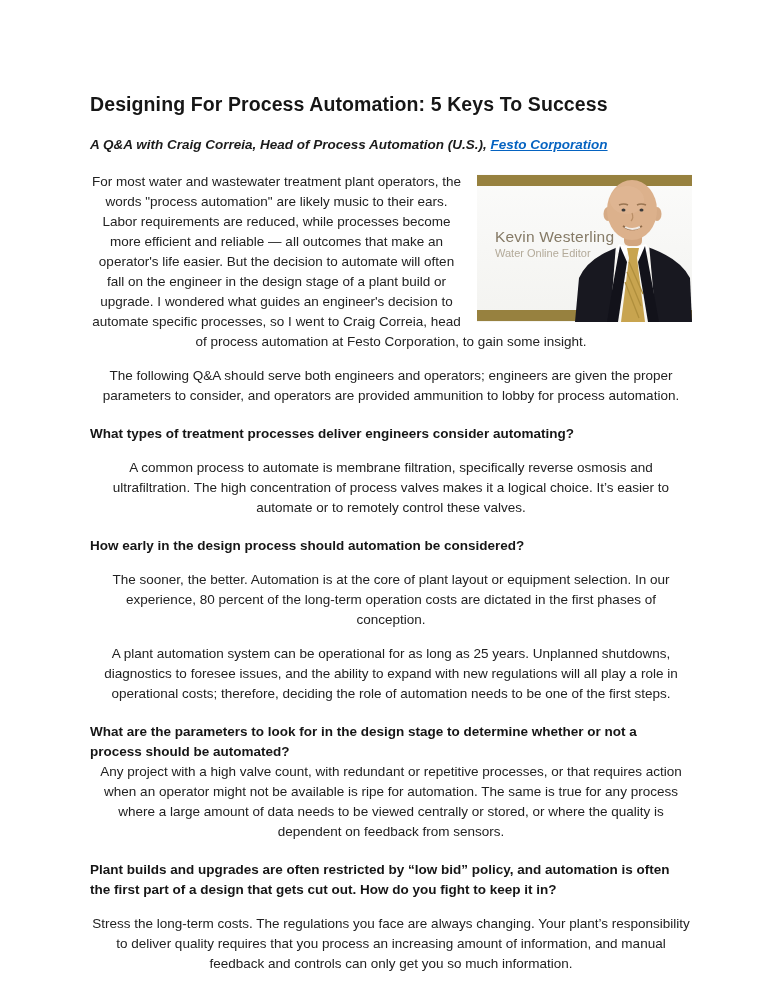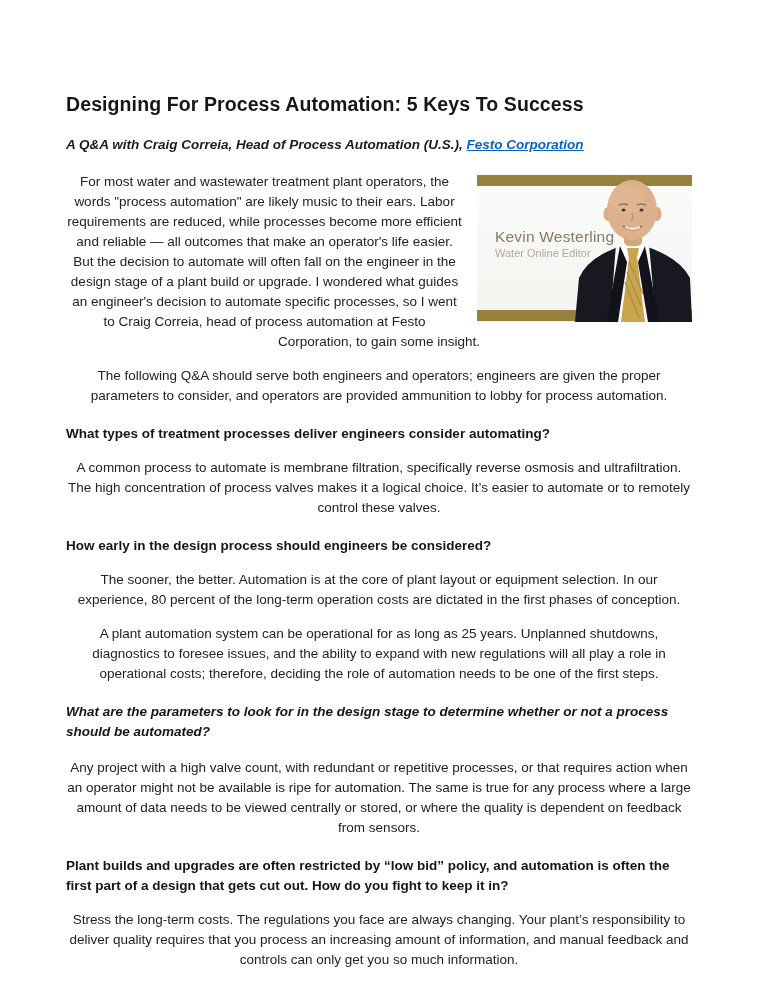--- a/index.html
+++ b/index.html
@@ -8,21 +8,21 @@
     height: 994px;
     background: #ffffff;
     font-family: "Liberation Sans", sans-serif;
     color: #1f1f1f;
     overflow: hidden;
   }
   .doc {
     box-sizing: border-box;
     width: 768px;
     height: 994px;
-    padding: 92px 76px 0 66px;
+    padding: 92px 76px 0 90px;
     border-radius: 32px;
   }
   h1.title {
     font-size: 19.5px;
     line-height: 24px;
     font-weight: bold;
     color: #161616;
     margin: 0 0 20px 0;
     letter-spacing: 0.1px;
   }
@@ -47,21 +47,21 @@
     color: #222222;
     text-align: center;
   }
   .question {
     font-size: 13.5px;
     line-height: 20px;
     font-weight: bold;
     color: #161616;
     margin: 18px 0 14px 0;
   }
-  .question.tight { margin-bottom: 16px; font-style: italic; }
+  .question.tight { margin-bottom: 0; }
   .answer.tight-top { margin-top: 0; }
   .intro-wrap { position: relative; }
   .clear { clear: both; }
 
   
   figure.photo {
     float: right;
     width: 215px;
     height: 148px;
     margin: 2px 0 8px 14px;
@@ -155,21 +155,21 @@
       </figcaption>
     </figure>
     <p class="body-text">For most water and wastewater treatment plant operators, the words "process automation" are likely music to their ears. Labor requirements are reduced, while processes become more efficient and reliable — all outcomes that make an operator's life easier. But the decision to automate will often fall on the engineer in the design stage of a plant build or upgrade. I wondered what guides an engineer's decision to automate specific processes, so I went to Craig Correia, head of process automation at Festo Corporation, to gain some insight.</p>
   </div>
 
   <p class="body-text">The following Q&amp;A should serve both engineers and operators; engineers are given the proper parameters to consider, and operators are provided ammunition to lobby for process automation.</p>
 
   <p class="question">What types of treatment processes deliver engineers consider automating?</p>
   <p class="body-text answer">A common process to automate is membrane filtration, specifically reverse osmosis and ultrafiltration. The high concentration of process valves makes it a logical choice. It’s easier to automate or to remotely control these valves.</p>
 
-  <p class="question">How early in the design process should engineers be considered?</p>
+  <p class="question">How early in the design process should automation be considered?</p>
   <p class="body-text answer">The sooner, the better. Automation is at the core of plant layout or equipment selection. In our experience, 80 percent of the long-term operation costs are dictated in the first phases of conception.</p>
   <p class="body-text answer">A plant automation system can be operational for as long as 25 years. Unplanned shutdowns, diagnostics to foresee issues, and the ability to expand with new regulations will all play a role in operational costs; therefore, deciding the role of automation needs to be one of the first steps.</p>
 
   <p class="question tight">What are the parameters to look for in the design stage to determine whether or not a process should be automated?</p>
   <p class="body-text answer tight-top">Any project with a high valve count, with redundant or repetitive processes, or that requires action when an operator might not be available is ripe for automation. The same is true for any process where a large amount of data needs to be viewed centrally or stored, or where the quality is dependent on feedback from sensors.</p>
 
   <p class="question">Plant builds and upgrades are often restricted by “low bid” policy, and automation is often the first part of a design that gets cut out. How do you fight to keep it in?</p>
   <p class="body-text answer">Stress the long-term costs. The regulations you face are always changing. Your plant’s responsibility to deliver quality requires that you process an increasing amount of information, and manual feedback and controls can only get you so much information.</p>
 
   <div class="clear"></div>

